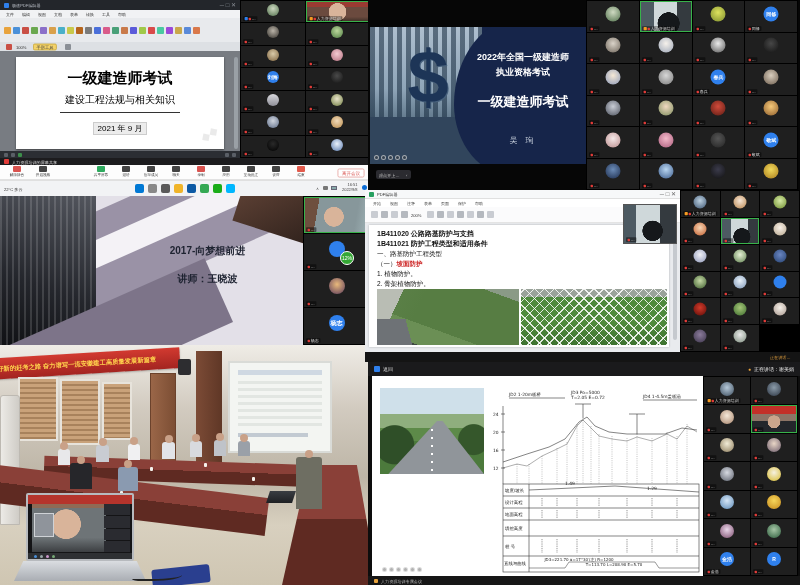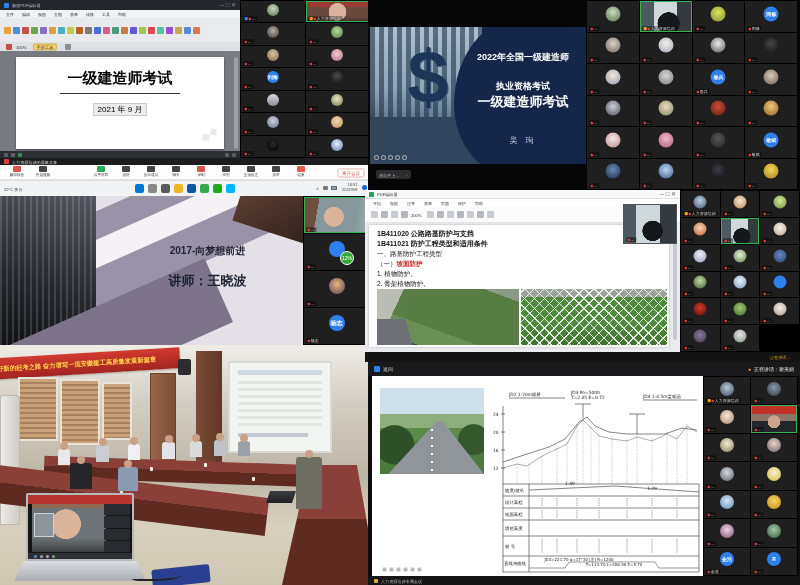--- a/index.html
+++ b/index.html
@@ -200,20 +200,21 @@
           <span class="ico" style="background: rgb(217, 120, 74);"></span>
         </div>
       <div class="abs pdfA-sub">
         <span class="ico" style="background:#c94f45;width:6px;height:6px;"></span>
         <span class="t4">100%</span>
         <span class="toolpill">手形工具</span>
         <span class="ico" style="background:#8a8f96;width:6px;height:6px;"></span>
       </div>
       <div id="pA-page" class="abs">
         <div style="font-size:15px;font-weight:bold;margin-top:12px;">一级建造师考试</div>
+        <div style="font-size:10px;font-family:'Liberation Serif','DejaVu Serif',serif;margin-top:5px;">建设工程法规与相关知识</div>
         <div style="width:120px;height:1px;background:#333;margin:5px auto 4px;"></div>
         <div style="font-size:8px;display:inline-block;background:#ececec;border:1px solid #ccc;padding:0 4px;">2021 年 9 月</div>
         <div class="wm" style="right:6px;bottom:8px;">◆◆</div>
       </div>
       <div class="abs" style="left:234px;top:57px;width:4px;height:92px;background:#9aa0a6;border-radius:2px;"></div>
       <div id="pA-status" class="abs">
         <span class="mini"></span>
           <span class="mini"></span>
           <span class="mini" style="background:#3c8f4a;"></span>
         <span class="mini" style="margin-left:auto;"></span>
@@ -402,21 +403,21 @@
 
   <div id="pB" class="abs">
     <div id="pB-slide" class="abs">
       <div class="abs diagA"></div>
       <div class="abs diagB"></div>
       <div class="abs bldg"></div>
       <div class="abs cornerTR"></div>
       <div class="abs diagC"></div>
       <div class="abs" style="left:120px;top:48px;width:175px;text-align:center;color:#1d2230;">
         <div style="font-size:10px;font-weight:bold;">2017-向梦想前进</div>
-        <div style="font-size:13px;font-weight:bold;margin-top:14px;">讲师：王晓波</div>
+        <div style="font-size:10px;font-weight:bold;margin-top:14px;">讲师：王晓波</div>
       </div>
     </div>
     <div id="gB" class="abs pgrid">
         <div class="tile live v-woman2">
           <div class="nm">
             <span class="mic"></span>
             <span>…</span>
           </div>
         </div>
         <div class="tile">
@@ -503,21 +504,21 @@
     <div class="abs" style="left:132px;top:226px;width:50px;height:10px;border-bottom:2px solid #222;border-radius:0 0 60% 20%;"></div>
   </div>
 
   <div id="pD" class="abs">
     <div id="pD-slide" class="abs">
       <div class="abs cityD"></div>
       <div class="abs dollar">$</div>
       <div class="abs navyD"></div>
       <div class="slideD-t" style="top:24px;">
         <div style="font-size:9px;font-weight:bold;">2022年全国一级建造师</div>
-        <div style="font-size:9px;font-weight:bold;margin-top:16px;">执业资格考试</div>
+        <div style="font-size:9px;font-weight:bold;margin-top:2px;">执业资格考试</div>
       </div>
       <div class="slideD-t" style="top:66px;font-size:13px;font-weight:bold;">一级建造师考试</div>
       <div class="slideD-t" style="top:108px;font-size:8px;color:#c9d2de;letter-spacing:3px;">吴 珣</div>
       <div class="dots" style="left:4px;bottom:4px;">
           <i></i>
           <i></i>
           <i></i>
           <i></i>
           <i></i>
         </div>

